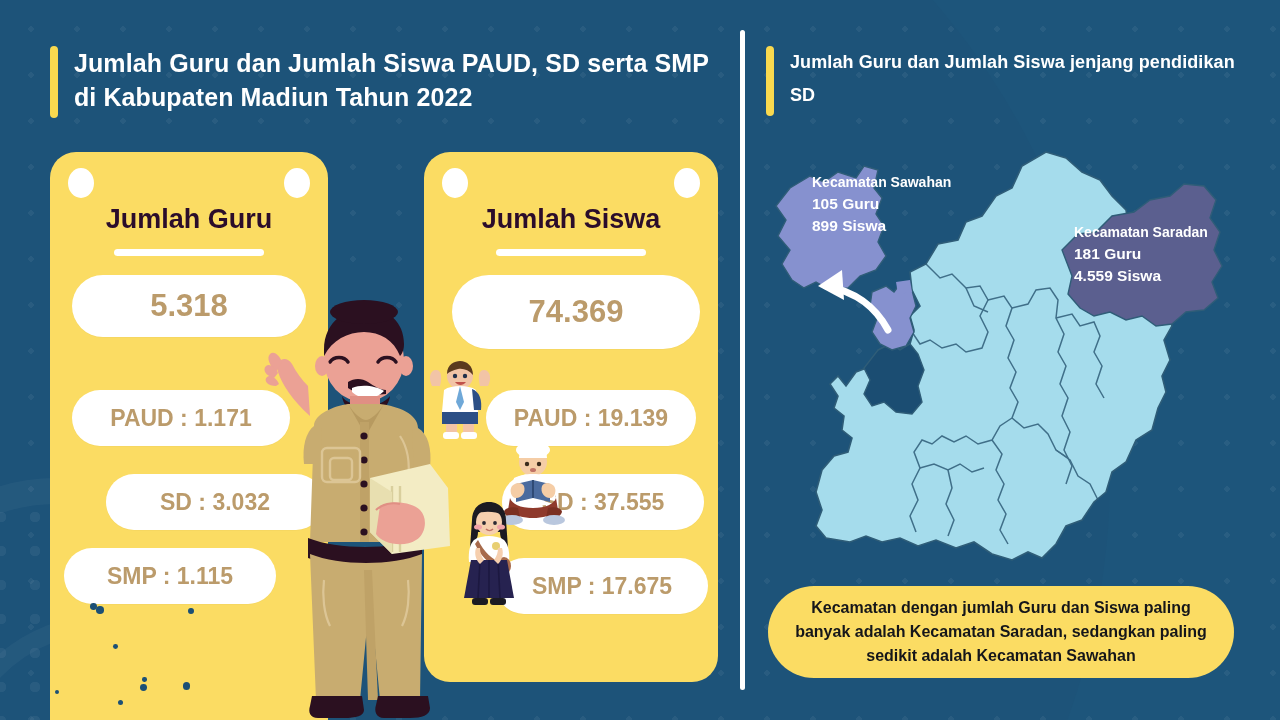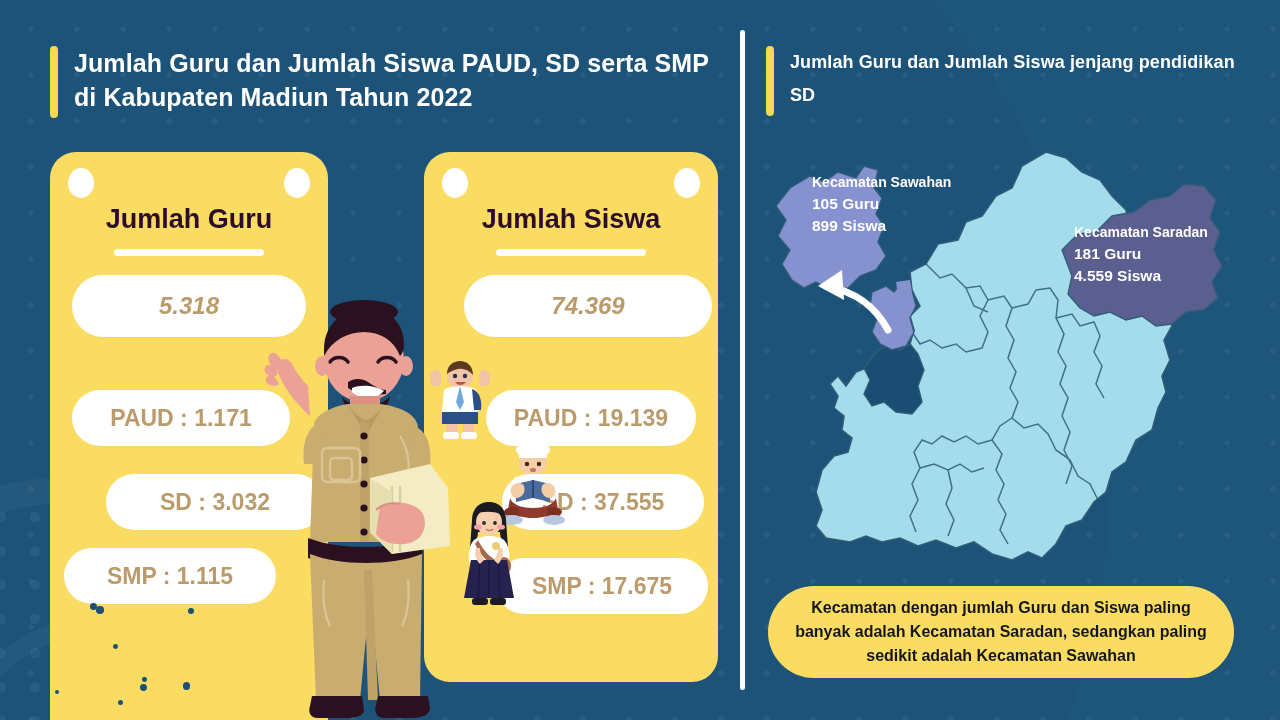--- a/index.html
+++ b/index.html
@@ -51,30 +51,30 @@
   .punch.r{right:18px;}
 
   .card-title{position:absolute;left:0;right:0;top:52px;text-align:center;
     color:#2b0d2b;font-size:27px;font-weight:bold;}
   .card-rule{position:absolute;height:7px;border-radius:4px;background:#ffffff;
     top:97px;left:50%;transform:translateX(-50%);width:150px;}
 
   .pill{position:absolute;background:#ffffff;border-radius:40px;
     display:flex;align-items:center;justify-content:center;
     color:#bb9b6b;font-weight:bold;box-shadow:0 1px 0 rgba(0,0,0,.02);}
-  .pill.big{font-size:24px;font-style:italic;}
+  .pill.big{font-size:31px;}
   .pill.sm{font-size:23px;}
 
   
   #g-total{left:22px;top:123px;width:234px;height:62px;}
   #g-paud{left:22px;top:238px;width:218px;height:56px;}
   #g-sd{left:56px;top:322px;width:218px;height:56px;}
   #g-smp{left:14px;top:396px;width:212px;height:56px;}
   
-  #s-total{left:40px;top:123px;width:248px;height:62px;}
+  #s-total{left:28px;top:123px;width:248px;height:74px;}
   #s-paud{left:62px;top:238px;width:210px;height:56px;}
   #s-sd{left:78px;top:322px;width:202px;height:56px;}
   #s-smp{left:72px;top:406px;width:212px;height:56px;}
 
   
   .card-dots{position:absolute;left:4px;bottom:4px;width:168px;height:212px;
     border-bottom-left-radius:26px;overflow:hidden;}
   .card-dots i{position:absolute;border-radius:50%;background:#1c5075;display:block;}
 
   

